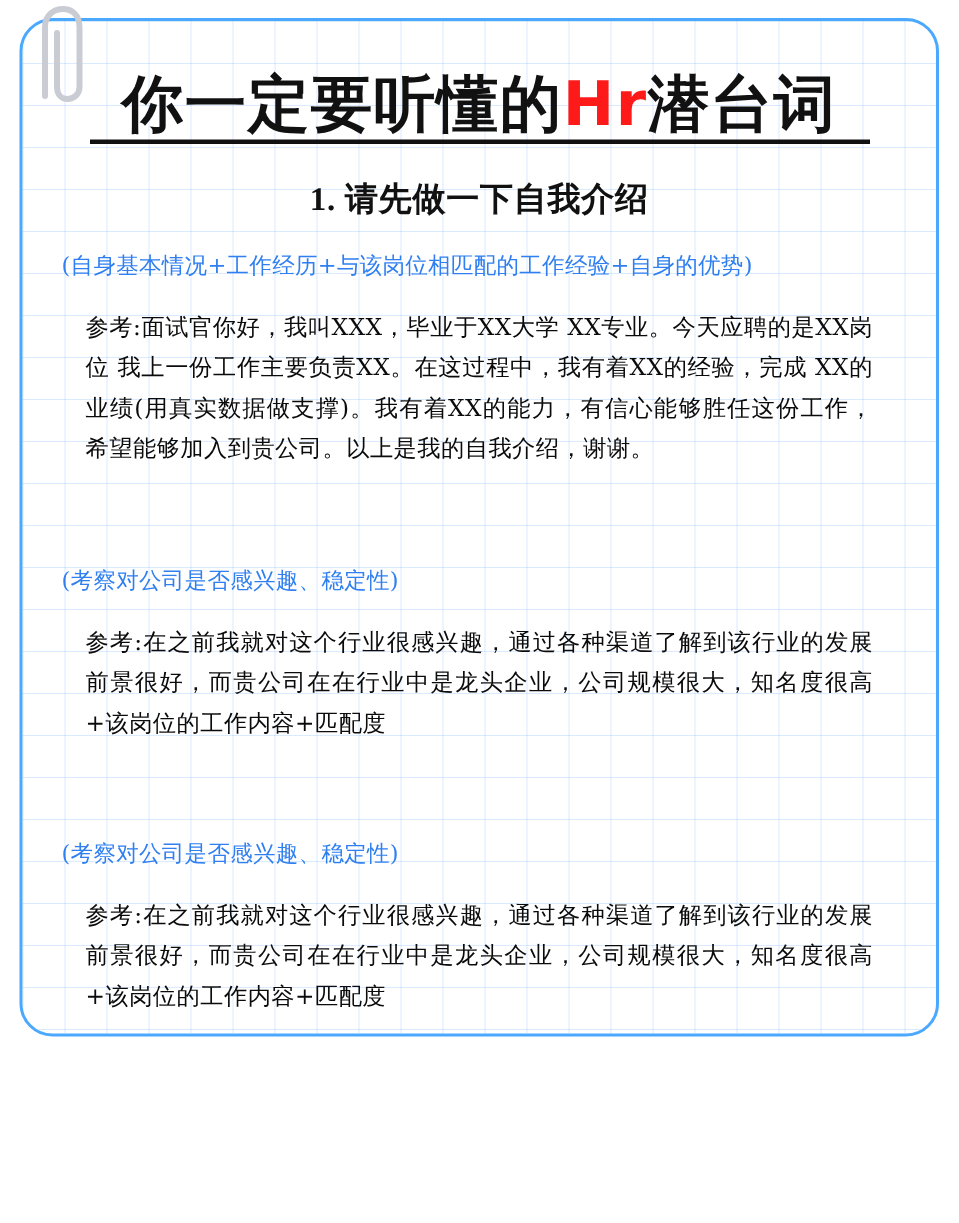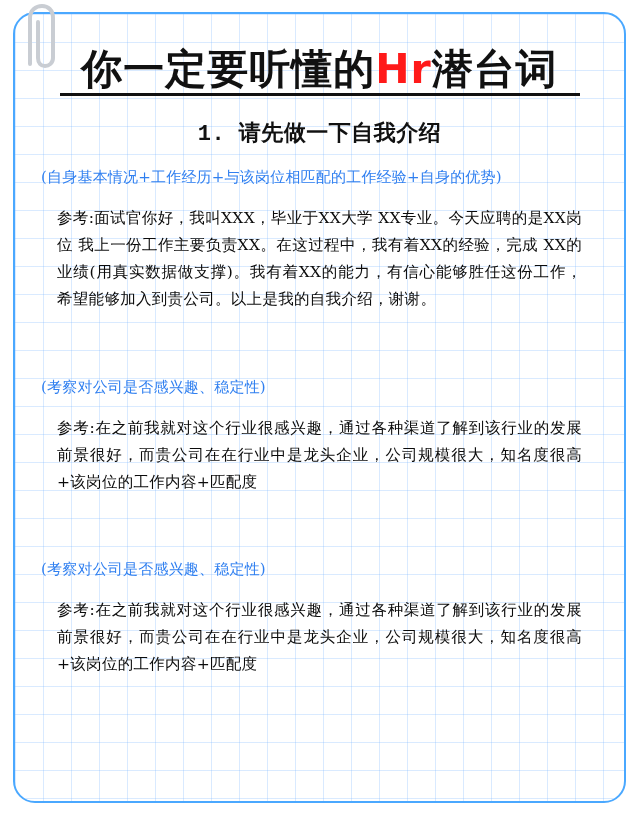--- a/index.html
+++ b/index.html
@@ -21,21 +21,21 @@
     height: 815px;
     background: #ffffff;
     box-sizing: border-box;
   }
 
   .card {
     position: absolute;
     left: 13px;
     top: 12px;
     width: 613px;
-    height: 791px;
+    height: 679px;
     background: #ffffff;
     border: 2px solid #4aa8ff;
     border-radius: 22px;
     box-sizing: border-box;
     overflow: hidden;
   }
 
   
   .grid-lines {
     position: absolute;
@@ -83,21 +83,21 @@
     height: 3px;
     background: #111111;
     margin: 2px auto 0 auto;
   }
 
   
   .qblock {
     margin-top: 22px;
   }
   .q-title {
-    font-family: Liberation Mono, monospace;
+    font-family: Liberation Serif, serif;
     font-weight: bold;
     font-size: 22px;
     color: #111111;
     text-align: center;
     letter-spacing: 0.5px;
     margin: 0 0 20px 0;
   }
   .q-note {
     font-family: "DejaVu Serif", serif;
     font-size: 15px;

